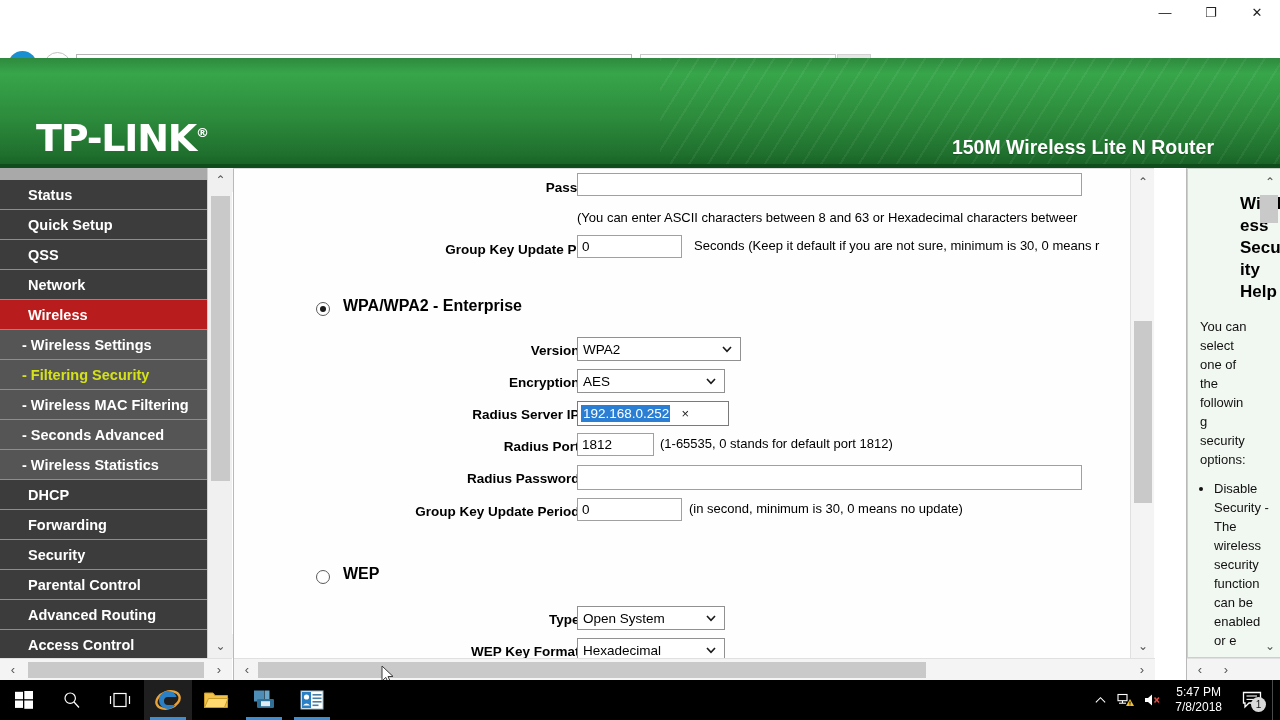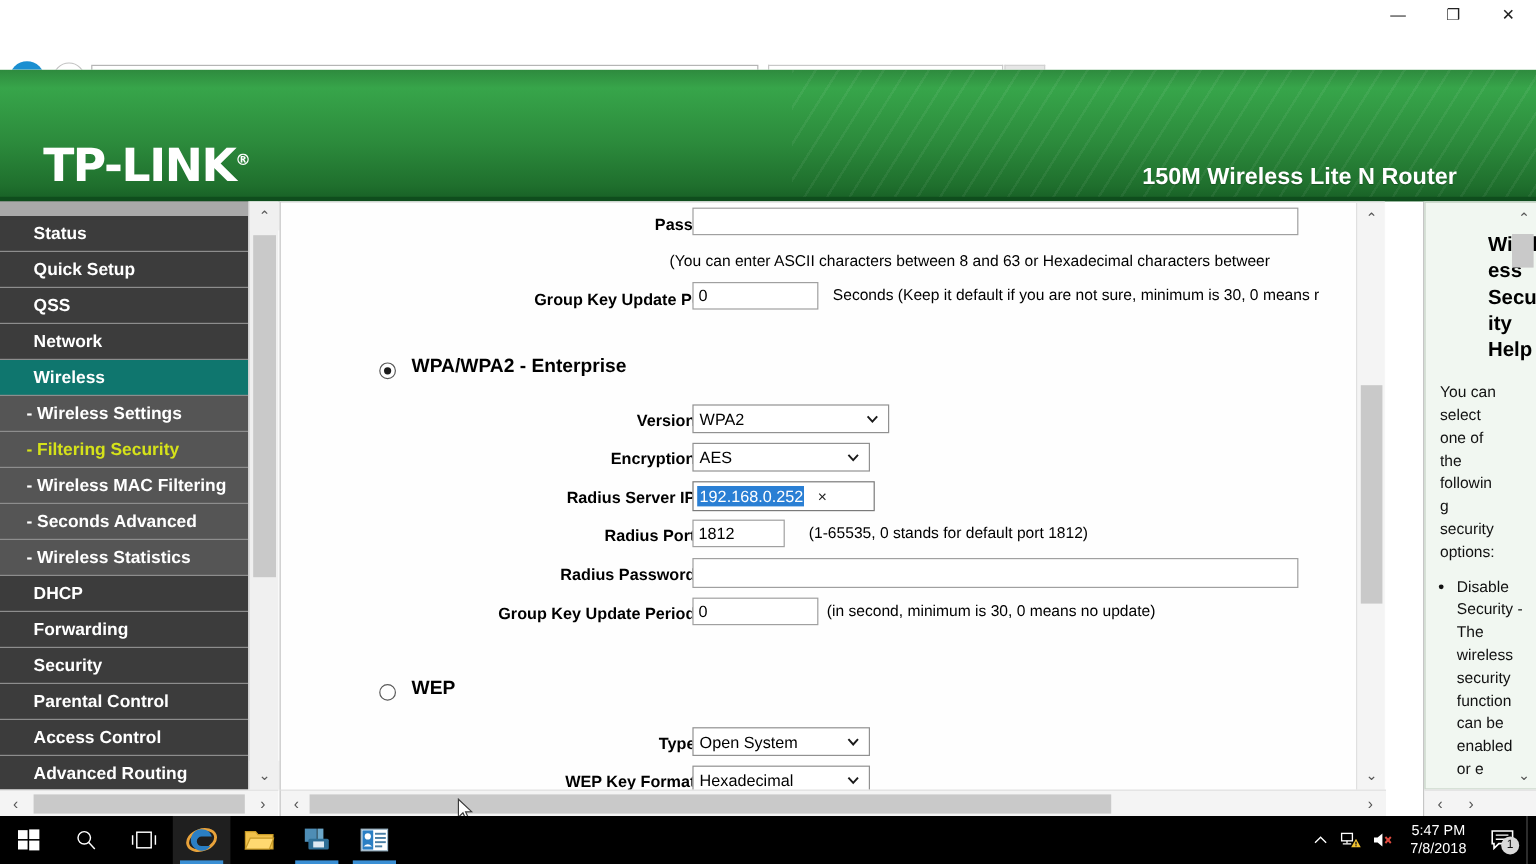--- a/index.html
+++ b/index.html
@@ -155,21 +155,21 @@
     color: #ffffff; font-size: 14.5px; font-weight: bold;
     padding-left: 28px;
     background: #3c3c3c;
     border-bottom: 1px solid #8d8d8d;
     white-space: nowrap;
   }
   .menu-item.sub {
     background: #555555; padding-left: 22px;
   }
   .menu-item.active {
-    background: #0f766e; color: #ffffff;
+    background: #b91c1c; color: #ffffff;
   }
   .menu-item.subactive {
     background: #555555; color: #d5e21a;
   }
 
   #sidebar-scrollbar {
     position: absolute; left: 207px; top: 0; width: 25px; height: 490px;
     background: #f0f0f0; border-left: 1px solid #cfcfcf;
   }
   .sb-arrow {
@@ -487,22 +487,22 @@
         <div class="menu-item active">Wireless</div>
         <div class="menu-item sub">- Wireless Settings</div>
         <div class="menu-item sub subactive">- Filtering Security</div>
         <div class="menu-item sub">- Wireless MAC Filtering</div>
         <div class="menu-item sub">- Seconds Advanced</div>
         <div class="menu-item sub">- Wireless Statistics</div>
         <div class="menu-item">DHCP</div>
         <div class="menu-item">Forwarding</div>
         <div class="menu-item">Security</div>
         <div class="menu-item">Parental Control</div>
+        <div class="menu-item">Advanced Routing</div>
         <div class="menu-item">Access Control</div>
-        <div class="menu-item">Advanced Routing</div>
       </div>
 
       <div id="sidebar-scrollbar">
         <div class="sb-arrow">⌃</div>
         <div id="sidebar-thumb"></div>
         <div class="sb-arrow" id="sidebar-arrow-down">⌄</div>
       </div>
 
       <div style="position:absolute;left:0;top:490px;width:232px;height:22px;background:#f4f4f4;
                   border-top:1px solid #e0e0e0;display:flex;align-items:center;">
@@ -514,21 +514,21 @@
       <div id="content-wrap">
         <div id="content">
           <div id="content-inner">
 
             <div class="frow" style="height:34px;">
               <div class="lbl" style="left:50px;top:6px;">Password:</div>
               <div class="inp" style="left:343px;top:2px;width:505px;"><span></span></div>
             </div>
 
             <div class="frow" style="height:30px;">
-              <div class="hint" style="left:324px;top:2px;">(You can enter ASCII characters between 8 and 63 or Hexadecimal characters betweer</div>
+              <div class="hint" style="left:343px;top:2px;">(You can enter ASCII characters between 8 and 63 or Hexadecimal characters betweer</div>
             </div>
 
             <div class="frow" style="height:58px;">
               <div class="lbl" style="left:50px;top:4px;">Group Key Update Period:</div>
               <div class="inp" style="left:343px;top:0px;width:105px;"><span>0</span></div>
               <div class="hint" style="left:460px;top:0px;">Seconds (Keep it default if you are not sure, minimum is 30, 0 means r</div>
             </div>
 
             <div class="radio-row" style="height:44px;">
               <div class="radio checked" style="left:82px;top:9px;"></div>
@@ -559,21 +559,21 @@
               <div class="lbl" style="left:20px;top:3px;">Radius Server IP:</div>
               <div class="ac-field" style="left:343px;top:0;width:152px;">
                 <span class="ac-sel">192.168.0.252</span>
                 <span class="ac-clear">×</span>
               </div>
             </div>
 
             <div class="frow" style="height:32px;">
               <div class="lbl" style="left:20px;top:3px;">Radius Port:</div>
               <div class="inp" style="left:343px;top:0;width:77px;"><span>1812</span></div>
-              <div class="hint" style="left:440px;top:0;">(1-65535, 0 stands for default port 1812)</div>
+              <div class="hint" style="left:426px;top:0;">(1-65535, 0 stands for default port 1812)</div>
             </div>
 
             <div class="frow" style="height:33px;">
               <div class="lbl" style="left:20px;top:3px;">Radius Password:</div>
               <div class="inp" style="left:343px;top:0;width:505px;height:25px;"><span></span></div>
             </div>
 
             <div class="frow" style="height:64px;">
               <div class="lbl" style="left:20px;top:3px;">Group Key Update Period:</div>
               <div class="inp" style="left:343px;top:0;width:105px;"><span>0</span></div>

